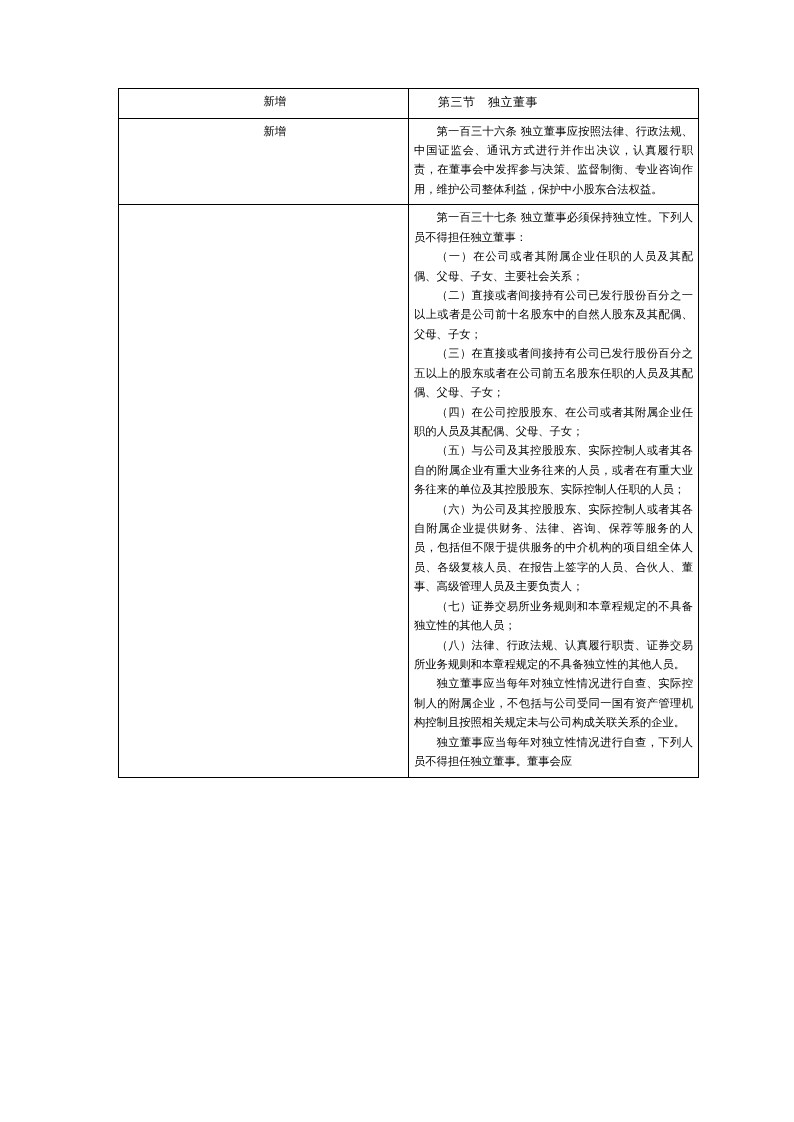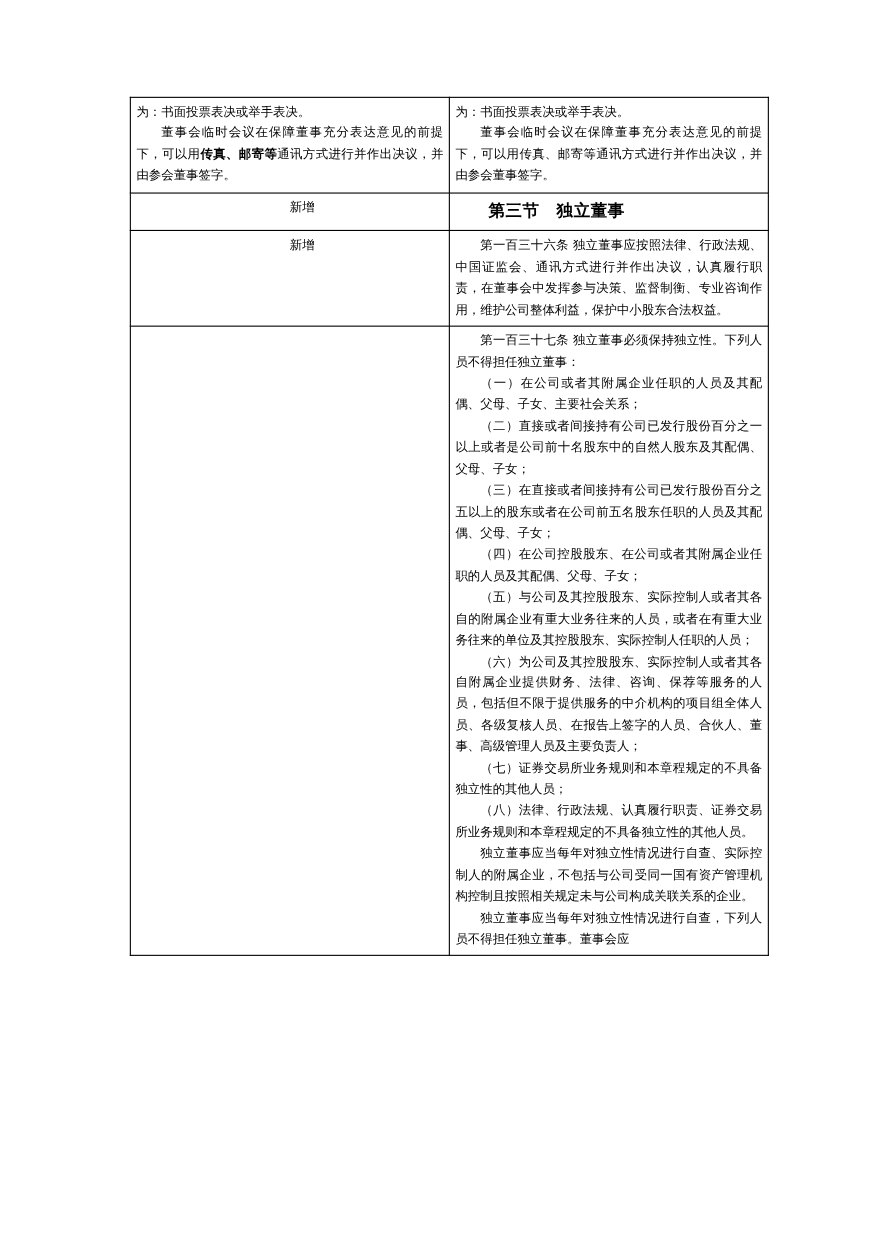--- a/index.html
+++ b/index.html
@@ -47,44 +47,34 @@
     font-weight: bold;
   }
   .new-label {
     font-weight: normal;
     font-size: 11.3px;
     text-indent: 2em;
     display: block;
     text-align: center;
   }
   .section-head {
-    font-weight: bold;
-    font-size: 15px;
+    font-weight: normal;
+    font-size: 12px;
     text-indent: 2em;
     display: block;
     letter-spacing: 0.5px;
   }
 </style>
 </head>
 <body>
 
 <div class="page">
   <table class="doc-table">
     <tbody>
 
-      <tr>
-        <td class="col-left">
-          <p class="para">为：书面投票表决或举手表决。</p>
-          <p class="para indent"><span>董事会临时会议在保障董事充分表达意见的前提下，可以用</span><span class="bold">传真、邮寄等</span><span>通讯方式进行并作出决议，并由参会董事签字。</span></p>
-        </td>
-        <td class="col-right">
-          <p class="para">为：书面投票表决或举手表决。</p>
-          <p class="para indent">董事会临时会议在保障董事充分表达意见的前提下，可以用传真、邮寄等通讯方式进行并作出决议，并由参会董事签字。</p>
-        </td>
-      </tr>
 
       <tr>
         <td class="col-left">
           <span class="new-label">新增</span>
         </td>
         <td class="col-right">
           <span class="section-head">第三节　独立董事</span>
         </td>
       </tr>
 

